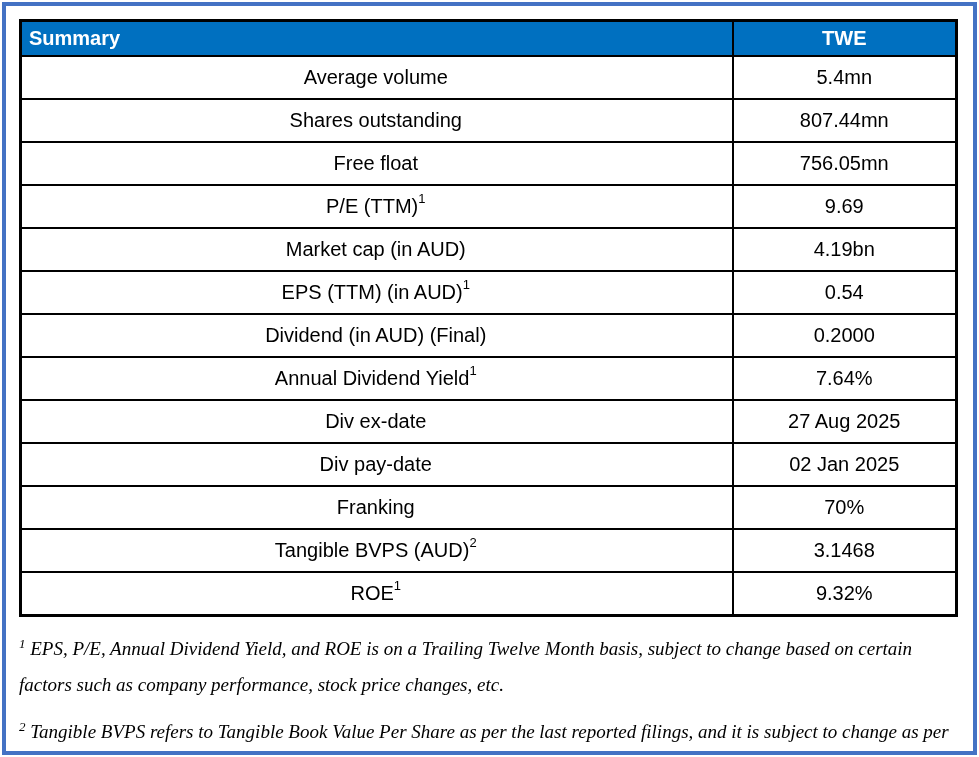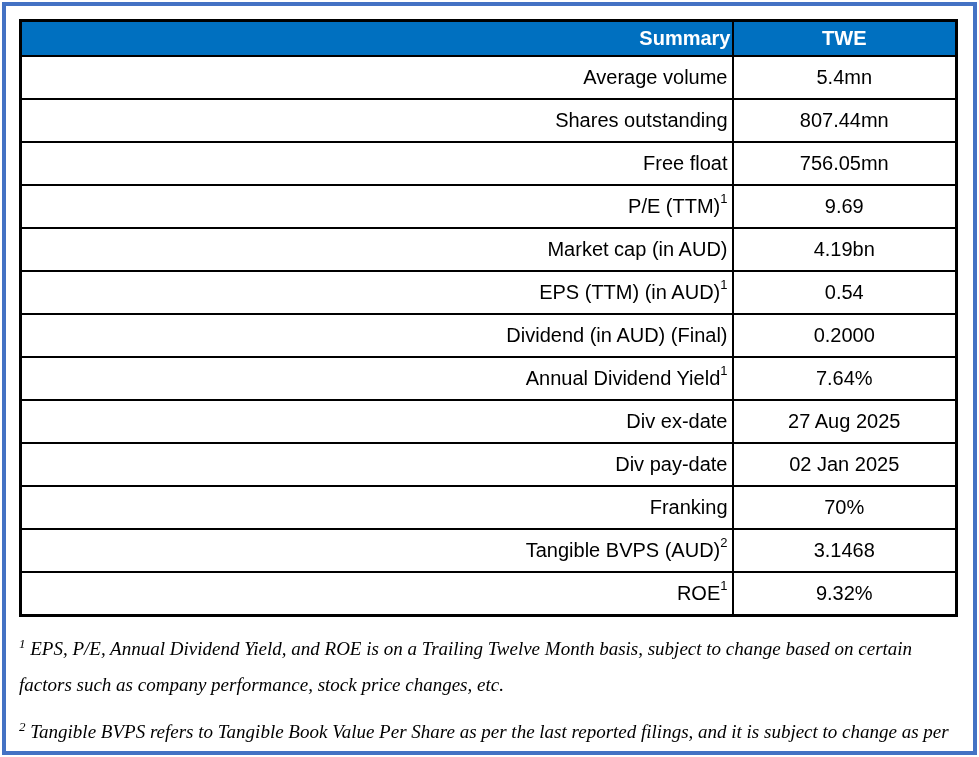--- a/index.html
+++ b/index.html
@@ -42,26 +42,26 @@
   }
   th.col-label { width: 712px; }
   th.col-value { width: 224px; }
   tr.header-row th {
     background: #0070C0;
     color: #ffffff;
     font-weight: bold;
     height: 35px;
   }
   th.col-label {
-    text-align: right;
+    text-align: left;
     padding-left: 7px;
   }
   th.col-value { text-align: center; }
   td.label-cell {
-    text-align: right;
+    text-align: center;
     padding: 6px 4px 6px 2px;
     height: 25px;
     white-space: nowrap;
     border-radius: 15px;
   }
   td.value-cell {
     text-align: center;
     padding: 9px 2px;
   }
   td.label-cell sup {

